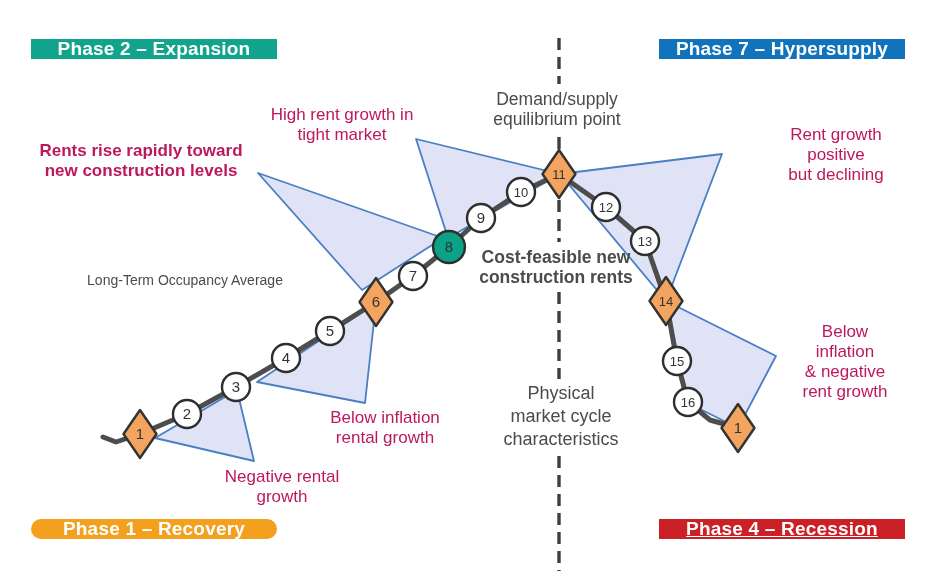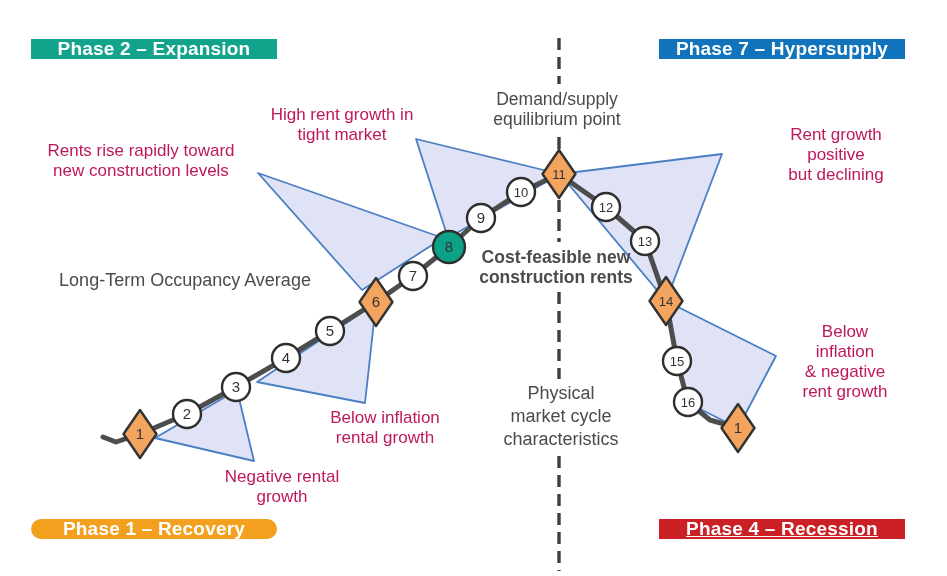--- a/index.html
+++ b/index.html
@@ -16,25 +16,25 @@
   .badge.phase2{left:31px;top:39px;background:#12A38C;}
   .badge.phase3{left:659px;top:39px;background:#1173BC;}
   .badge.phase1{left:31px;top:519px;background:#F4A01F;border-radius:13px;}
   .badge.phase4{left:659px;top:519px;background:#CB2026;text-decoration:underline;}
   
   .ann{
     position:absolute;transform:translateX(-50%);text-align:center;white-space:pre-line;
     font-size:17px;line-height:20px;color:#be185d;
   }
   .ann.dark{color:#4B4B4B;font-size:17.5px;line-height:20px;text-align:center;}
-  .ann.rents-rise{left:141px;top:141px;}
+  .ann.rents-rise{left:141px;top:141px;font-weight:bold;}
   .ann.high-rent{left:342px;top:105px;}
   .ann.demand-supply{left:557px;top:89px;}
   .ann.rent-declining{left:836px;top:125px;}
-  .ann.long-term{left:185px;top:270px;font-size:18px;white-space:nowrap;}
+  .ann.long-term{left:185px;top:270px;font-size:14px;white-space:nowrap;}
   .ann.cost-feasible{left:556px;top:247px;font-weight:bold;}
   .ann.below-rental{left:385px;top:408px;}
   .ann.negative-rental{left:282px;top:467px;}
   .ann.below-negative{left:845px;top:322px;}
   .ann.physical{left:561px;top:382px;font-size:18px;line-height:23px;}
   .callout{fill:#DFE3F5;stroke:#4A7FC4;stroke-width:1.8;stroke-linejoin:round;}
   .dash{stroke:#3F3F3F;stroke-width:3.4;stroke-dasharray:12 7;}
   .curve{fill:none;stroke:#4D4D4D;stroke-width:5;stroke-linecap:round;stroke-linejoin:round;}
 </style>
 </head>

